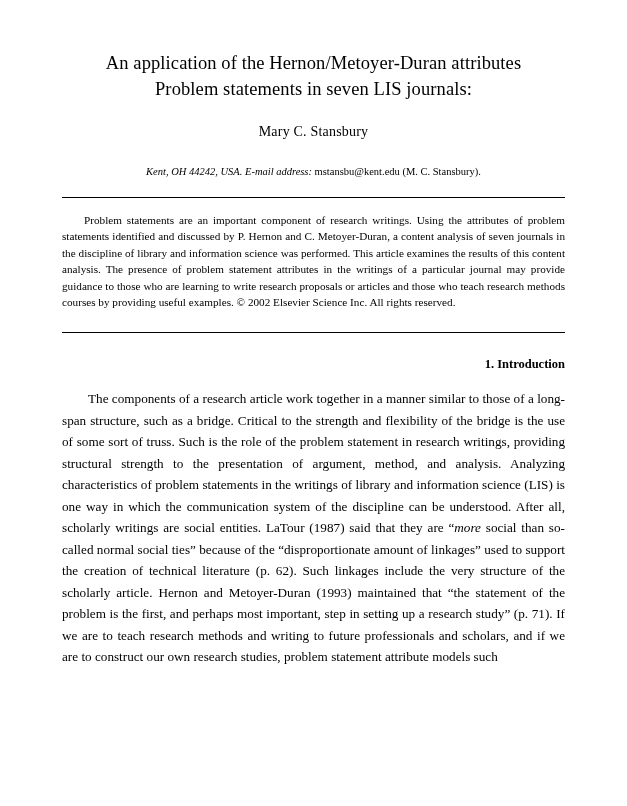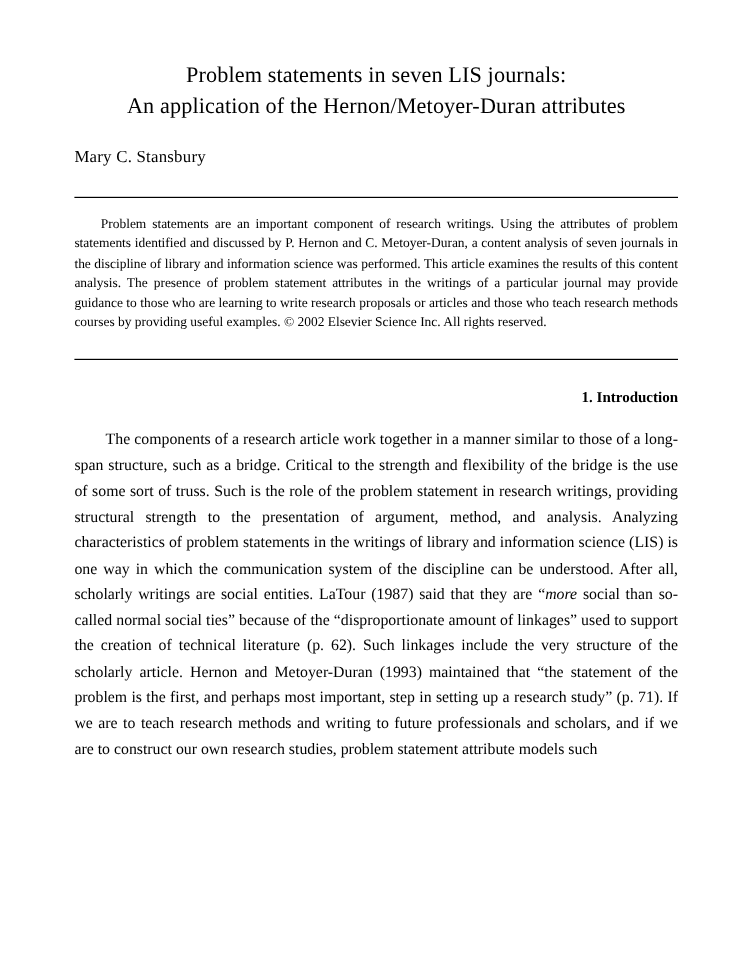--- a/index.html
+++ b/index.html
@@ -24,21 +24,21 @@
   .title-block {
     text-align: center;
     margin-top: 10px;
   }
   .title-line {
     font-size: 18.5px;
     line-height: 26px;
     letter-spacing: 0.1px;
   }
   .author {
-    text-align: left;
+    text-align: center;
     font-size: 14px;
     margin-top: 22px;
     letter-spacing: 0.2px;
   }
   .affiliation {
     text-align: center;
     font-size: 10.5px;
     font-style: italic;
     line-height: 15px;
     margin-top: 24px;
@@ -82,27 +82,28 @@
   }
   .intro-body i {
   }
 </style>
 </head>
 <body>
 
 <div class="page">
 
   <div class="title-block">
+    <div class="title-line">An application of the Hernon/Metoyer-Duran attributes</div>
     <div class="title-line">Problem statements in seven LIS journals:</div>
-    <div class="title-line">An application of the Hernon/Metoyer-Duran attributes</div>
   </div>
 
   <div class="author">Mary C. Stansbury</div>
 
   <div class="affiliation">
+    <div><span>Kent, OH 44242, USA. E-mail address:</span><span class="plain"> mstansbu@kent.edu (M. C. Stansbury).</span></div>
   </div>
 
   <div class="rule"></div>
 
 
   <div class="abstract-body">Problem statements are an important component of research writings. Using the attributes of problem statements identified and discussed by P. Hernon and C. Metoyer-Duran, a content analysis of seven journals in the discipline of library and information science was performed. This article examines the results of this content analysis. The presence of problem statement attributes in the writings of a particular journal may provide guidance to those who are learning to write research proposals or articles and those who teach research methods courses by providing useful examples. © 2002 Elsevier Science Inc. All rights reserved.</div>
 
   <div class="rule2"></div>
 
   <div class="intro-heading">1. Introduction</div>

